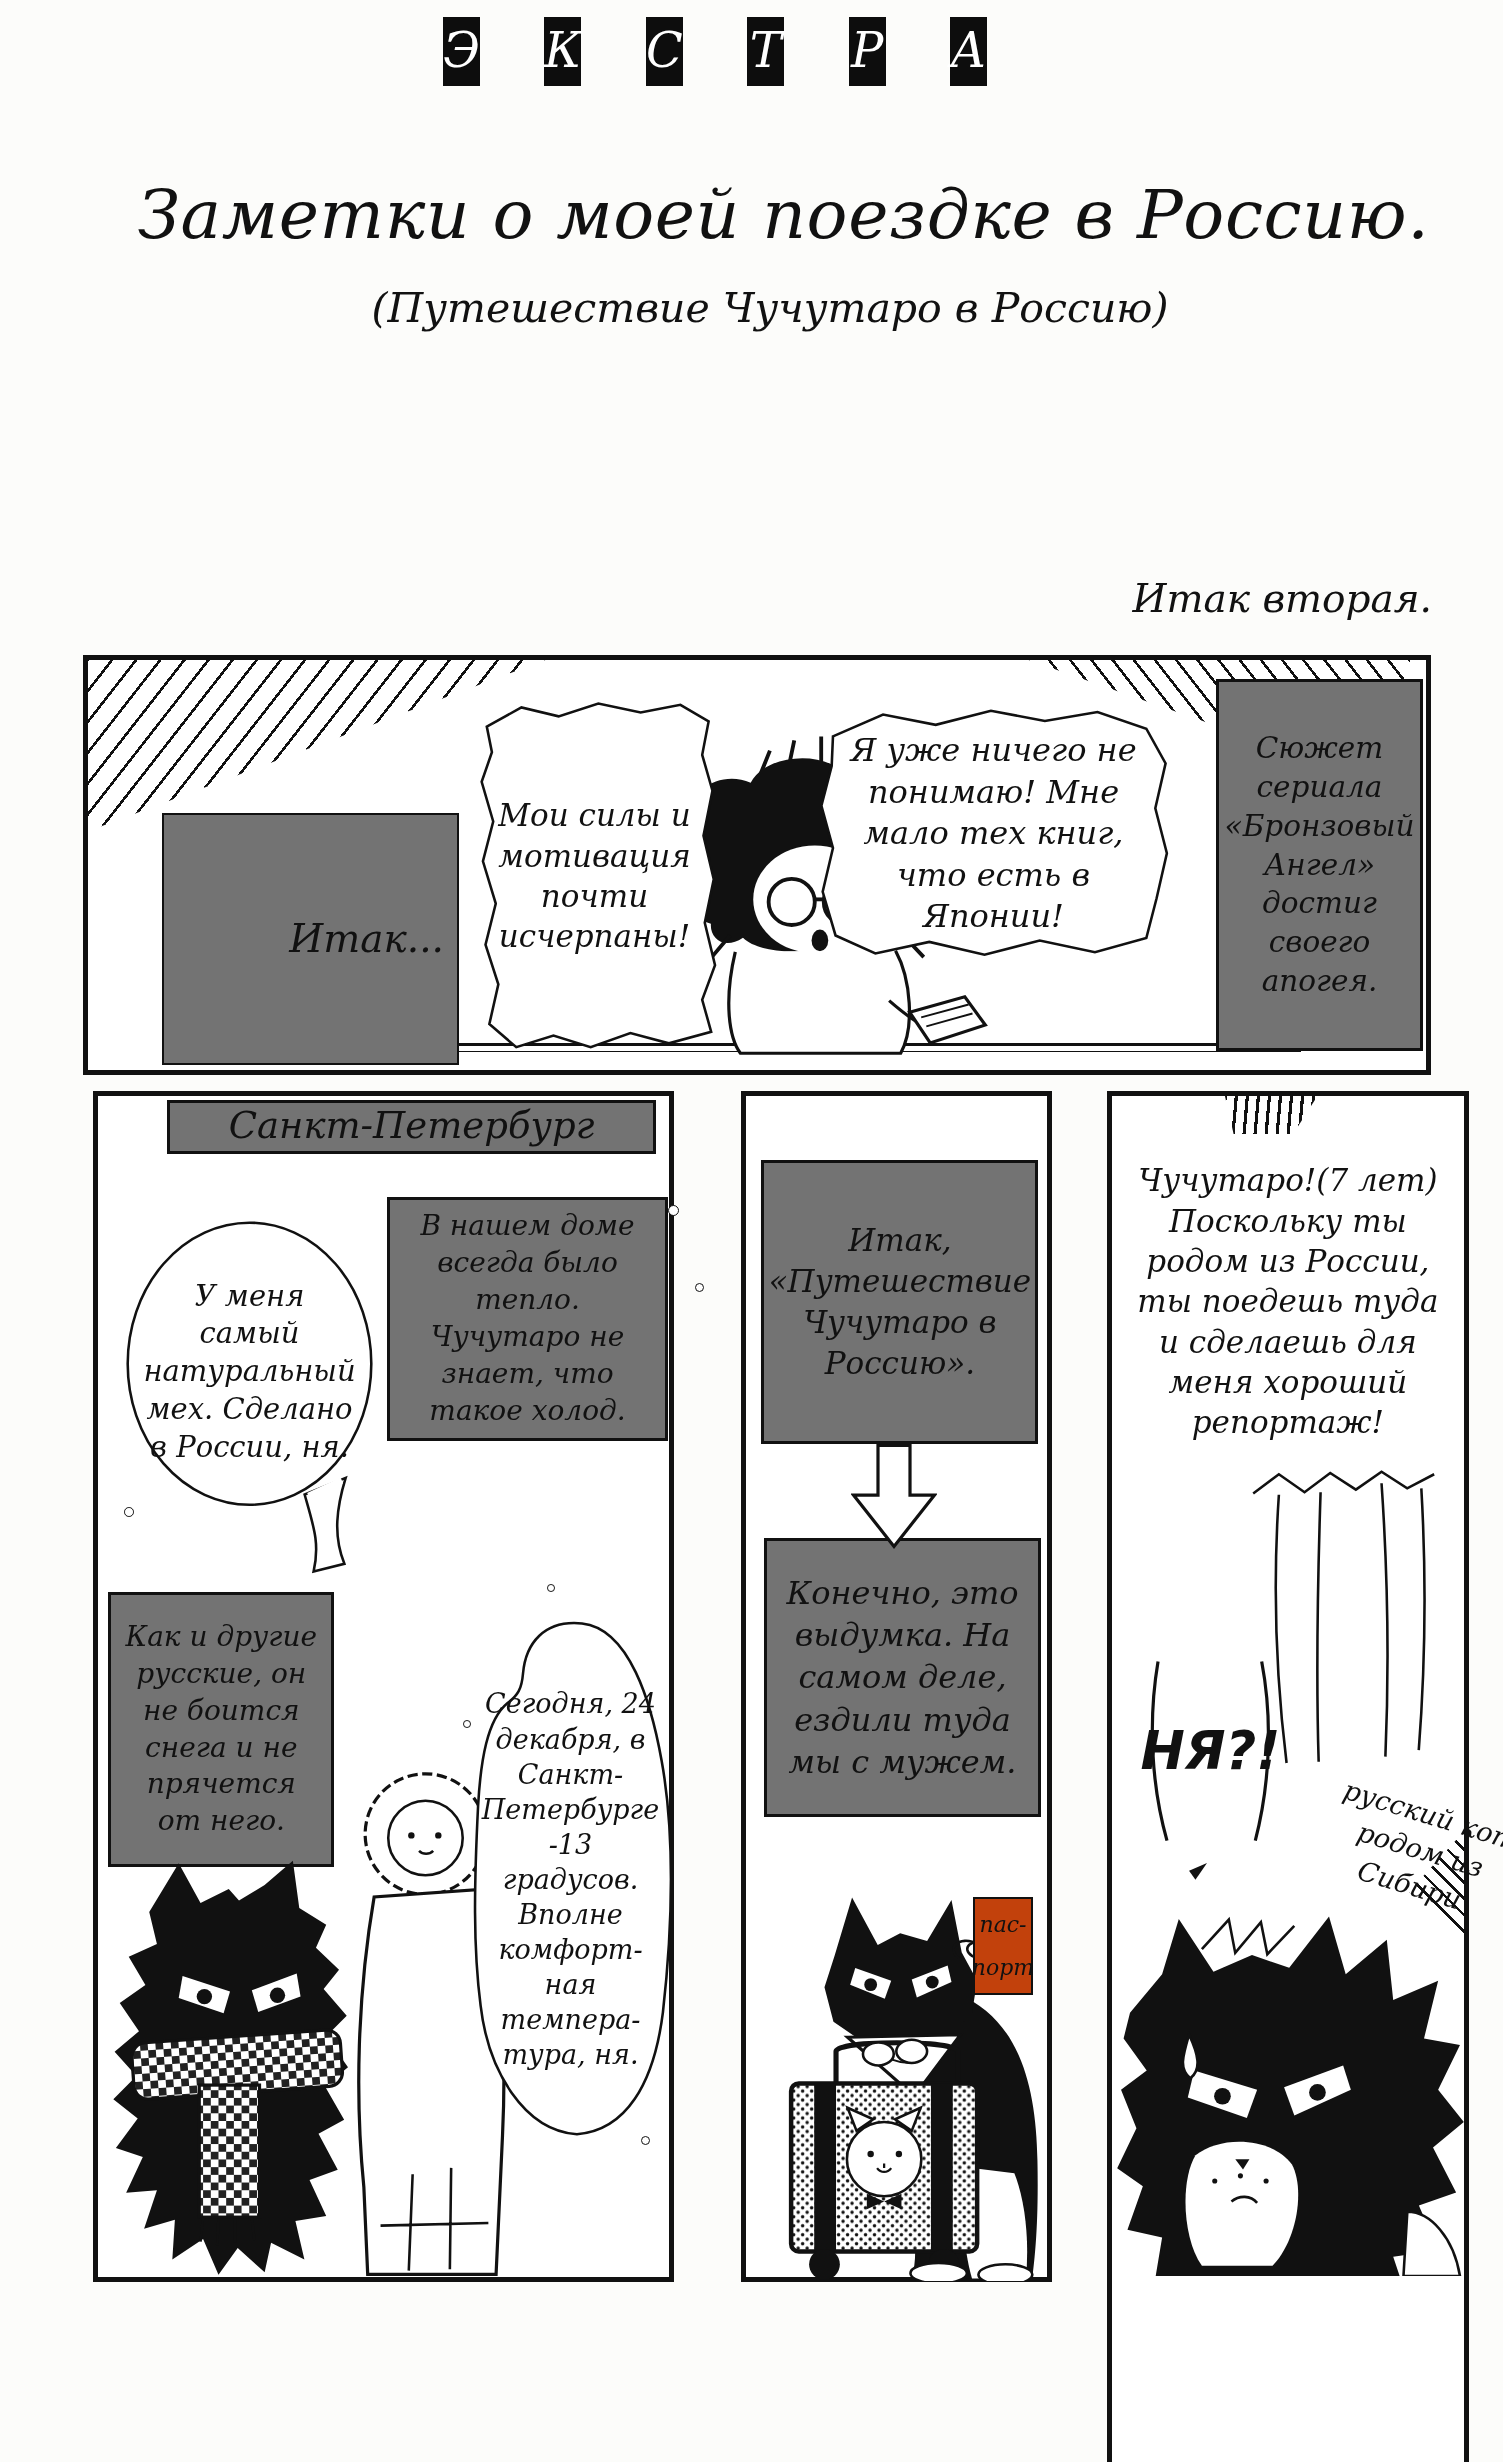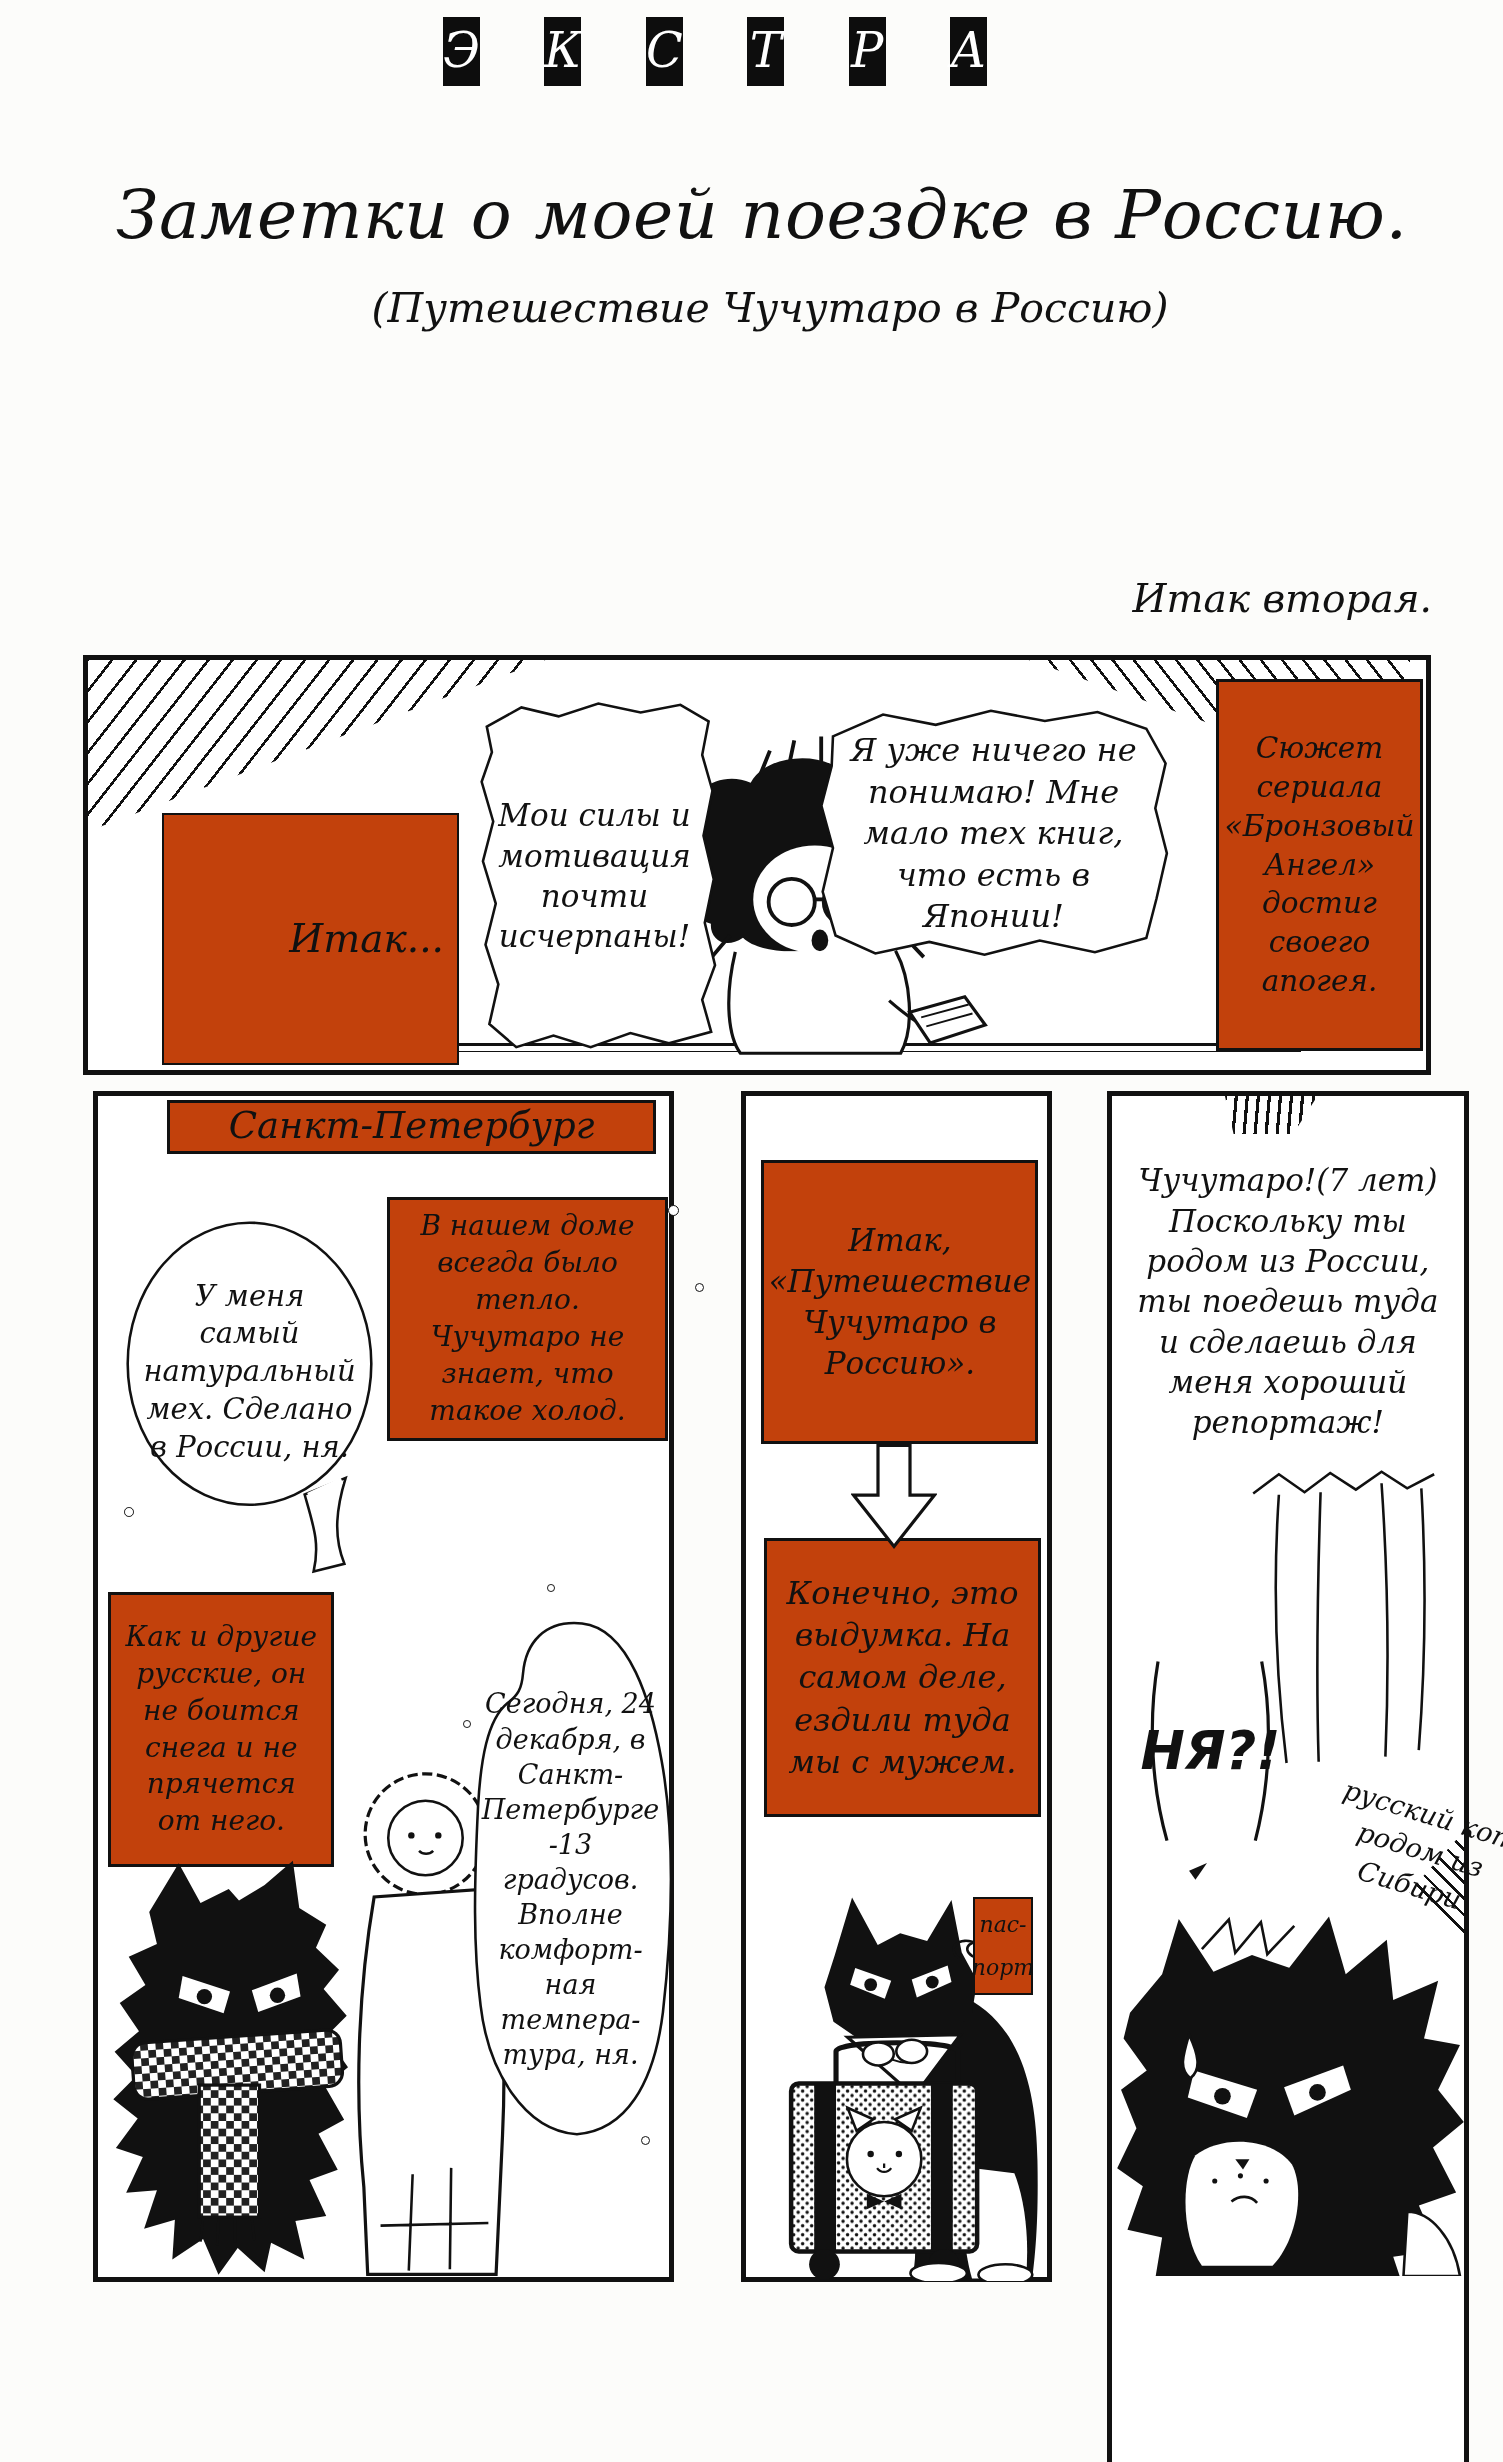--- a/index.html
+++ b/index.html
@@ -3,26 +3,26 @@
 <meta charset="utf-8">
 <style>
   html,body{margin:0;padding:0;background:#777;}
   .page{position:relative;width:1504px;height:2462px;background:#fcfcfa;color:#111;
         font-family:"DejaVu Serif","Liberation Serif",serif;overflow:hidden;}
   .abs{position:absolute;}
   
   .hrow{position:absolute;left:443px;top:16.7px;width:544px;height:69px;display:flex;justify-content:space-between;}
   .hletter{width:37px;height:69px;background:#0d0d0d;color:#fff;display:flex;align-items:center;justify-content:center;
            font-size:48px;font-style:italic;padding-bottom:2.6px;box-sizing:border-box;}
-  .title{position:absolute;left:116px;top:175px;width:1335px;text-align:left;font-size:68px;font-style:italic;letter-spacing:0.6px;white-space:nowrap;}
+  .title{position:absolute;left:116px;top:175px;width:1335px;text-align:center;font-size:68px;font-style:italic;letter-spacing:0.6px;white-space:nowrap;}
   .subtitle{position:absolute;left:128px;top:284px;width:1284px;text-align:center;font-size:41px;font-style:italic;white-space:nowrap;}
   .part{position:absolute;left:899px;top:576px;width:533px;text-align:right;font-size:39px;font-style:italic;}
   
   .panel{position:absolute;background:#fff;border:5.8px solid #111;box-sizing:border-box;}
-  .cap{position:absolute;background:#c2410c;border:3.2px solid #111;box-sizing:border-box;display:flex;align-items:center;
+  .cap{position:absolute;background:#737373;border:3.2px solid #111;box-sizing:border-box;display:flex;align-items:center;
        justify-content:center;text-align:center;font-style:italic;padding:13px;line-height:1.32;z-index:2;}
   .bubble{position:absolute;z-index:2;}
   .bubble svg{position:absolute;inset:0;width:100%;height:100%;}
   .btxt{position:absolute;display:flex;align-items:center;justify-content:center;text-align:center;
         font-style:italic;line-height:1.3;z-index:2;}
   .speed-tl{position:absolute;left:-1.3px;top:-1.3px;width:462px;height:173px;z-index:1;
       background:repeating-linear-gradient(128deg,#111 0 2.6px,transparent 2.6px 19px);
       clip-path:polygon(0 0,100% 0,0 100%);}
   .speed-tr{position:absolute;left:937px;top:-1.3px;width:385px;height:135px;z-index:1;
       background:repeating-linear-gradient(52deg,#111 0 2.6px,transparent 2.6px 16.7px);

